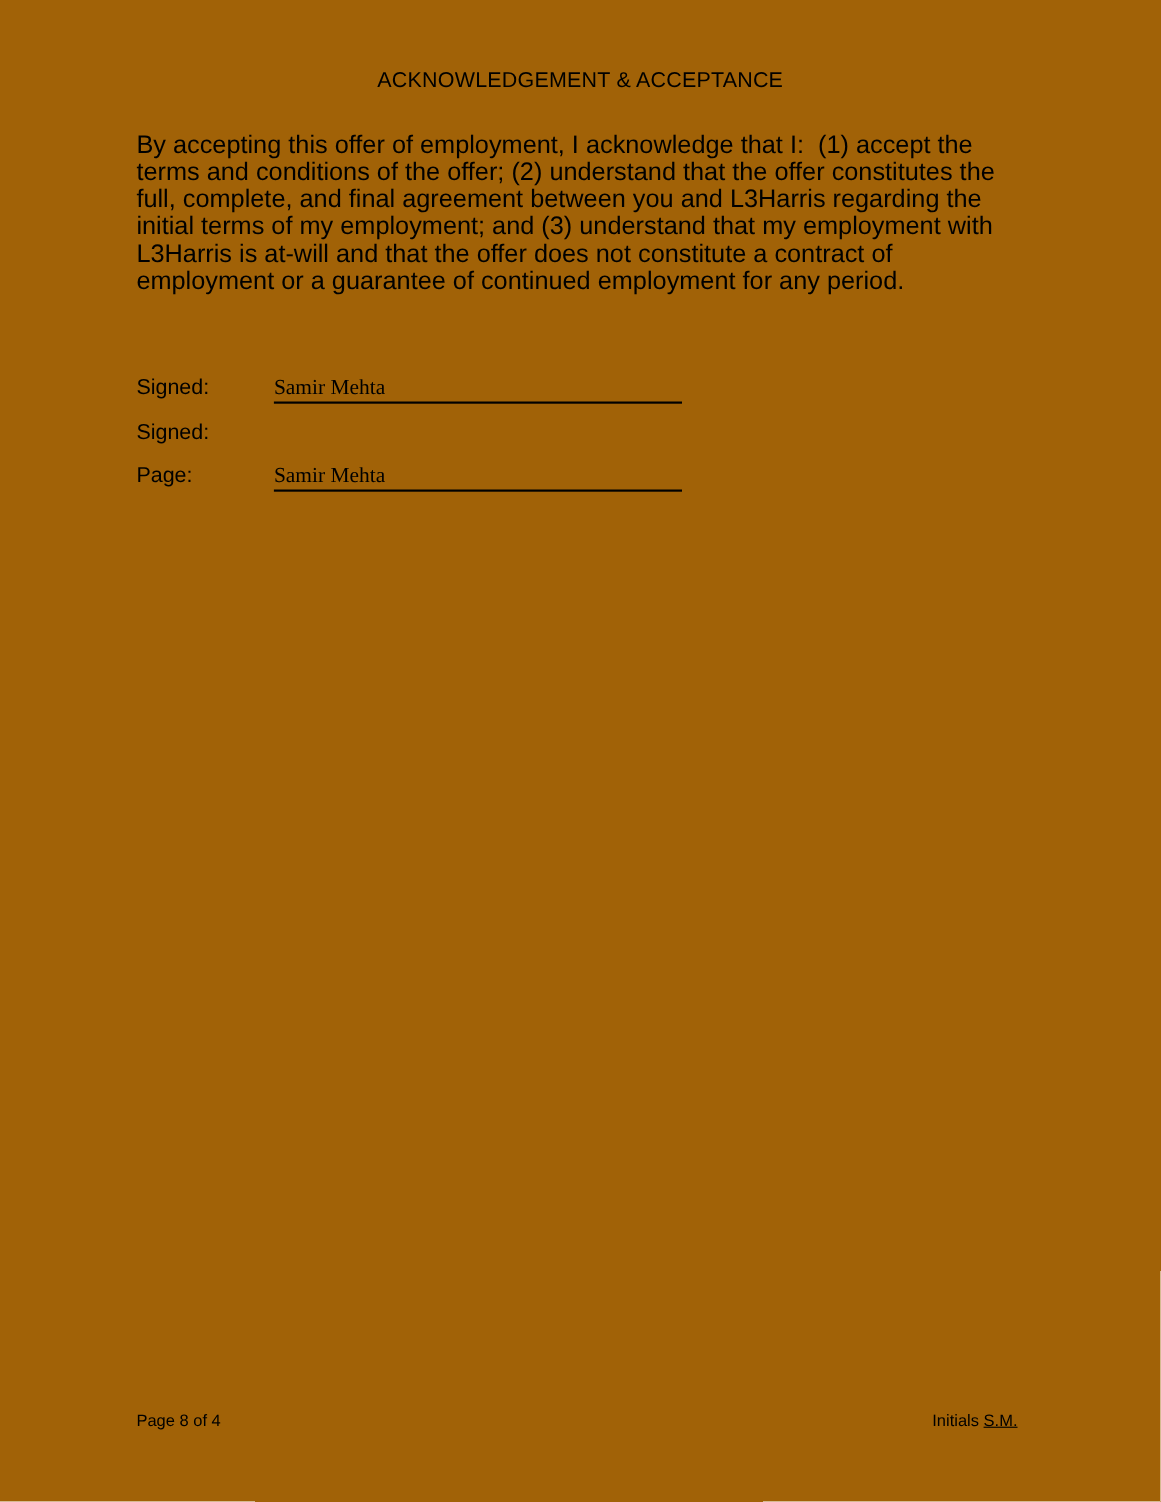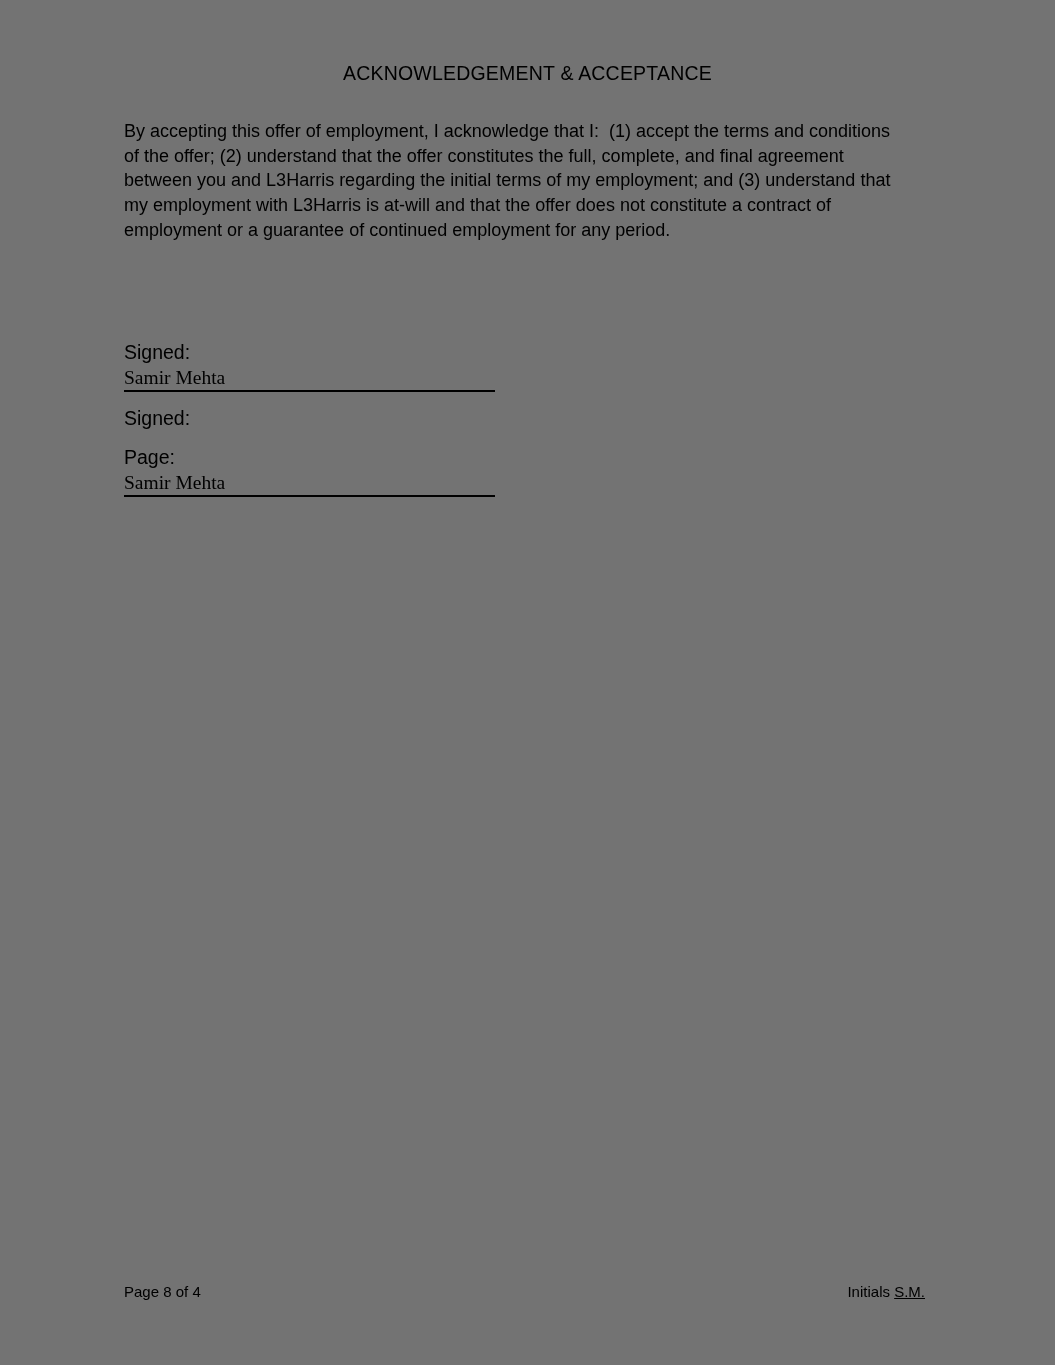--- a/index.html
+++ b/index.html
@@ -4,21 +4,21 @@
 <style>
   html, body {
     margin: 0;
     padding: 0;
     background: #ffffff;
   }
   .page {
     position: relative;
     width: 1055px;
     height: 1365px;
-    background: #737373;
+    background: #a16207;
     color: #000000;
     font-family: "Liberation Sans", "DejaVu Sans", sans-serif;
     overflow: hidden;
   }
   .doc-title {
     position: absolute;
     top: 62px;
     left: 0;
     width: 100%;
     margin: 0;
@@ -26,34 +26,33 @@
     font-size: 19.5px;
     font-weight: 400;
     letter-spacing: 0.2px;
   }
   .body-paragraph {
     position: absolute;
     top: 119px;
     left: 124px;
     width: 786px;
     margin: 0;
-    font-size: 18px;
+    font-size: 23px;
     line-height: 24.7px;
     white-space: pre-wrap;
   }
   .sig-block {
     position: absolute;
     top: 339px;
     left: 124px;
   }
   .sig-row {
     display: flex;
     align-items: baseline;
     margin-bottom: 13px;
-    flex-direction: column;
   }
   .sig-label {
     display: inline-block;
     width: 125px;
     font-size: 19.5px;
     line-height: 26px;
   }
   .sig-value {
     display: inline-block;
     width: 371px;

